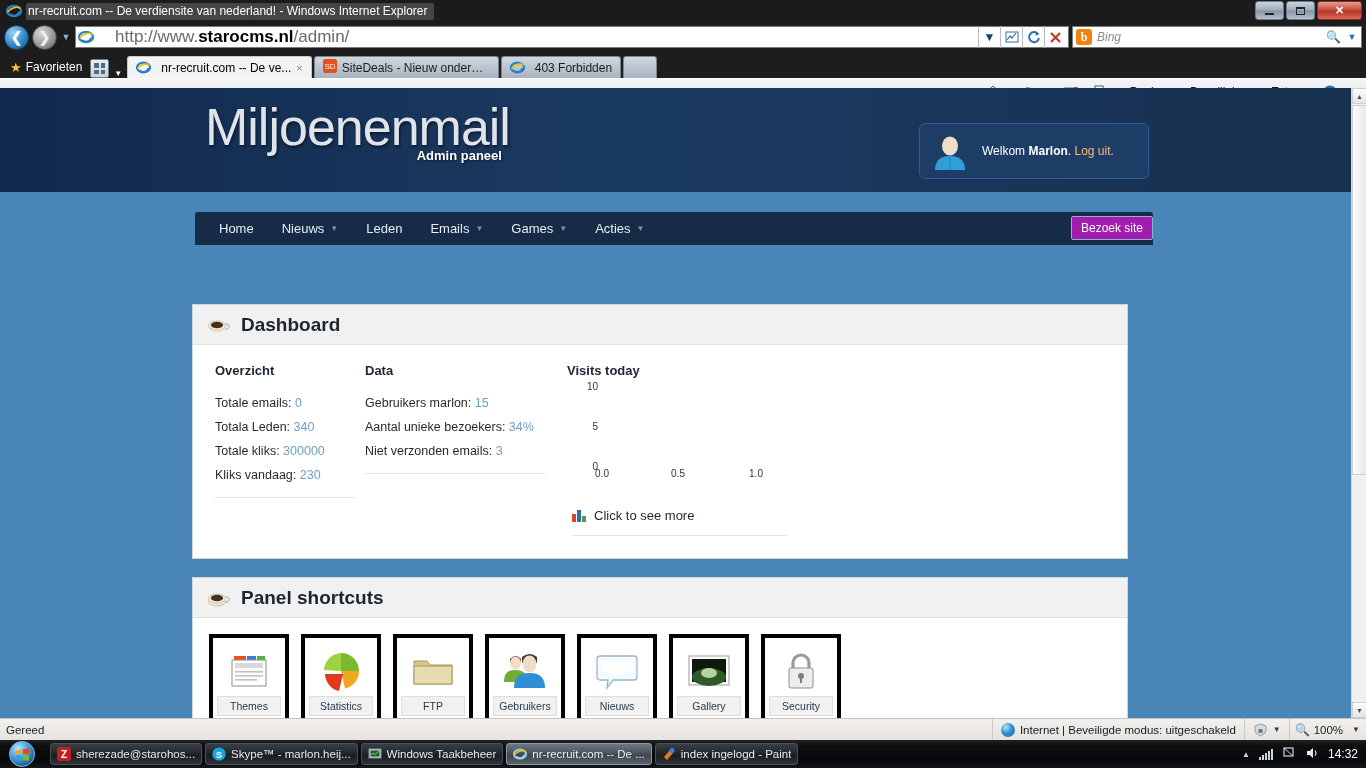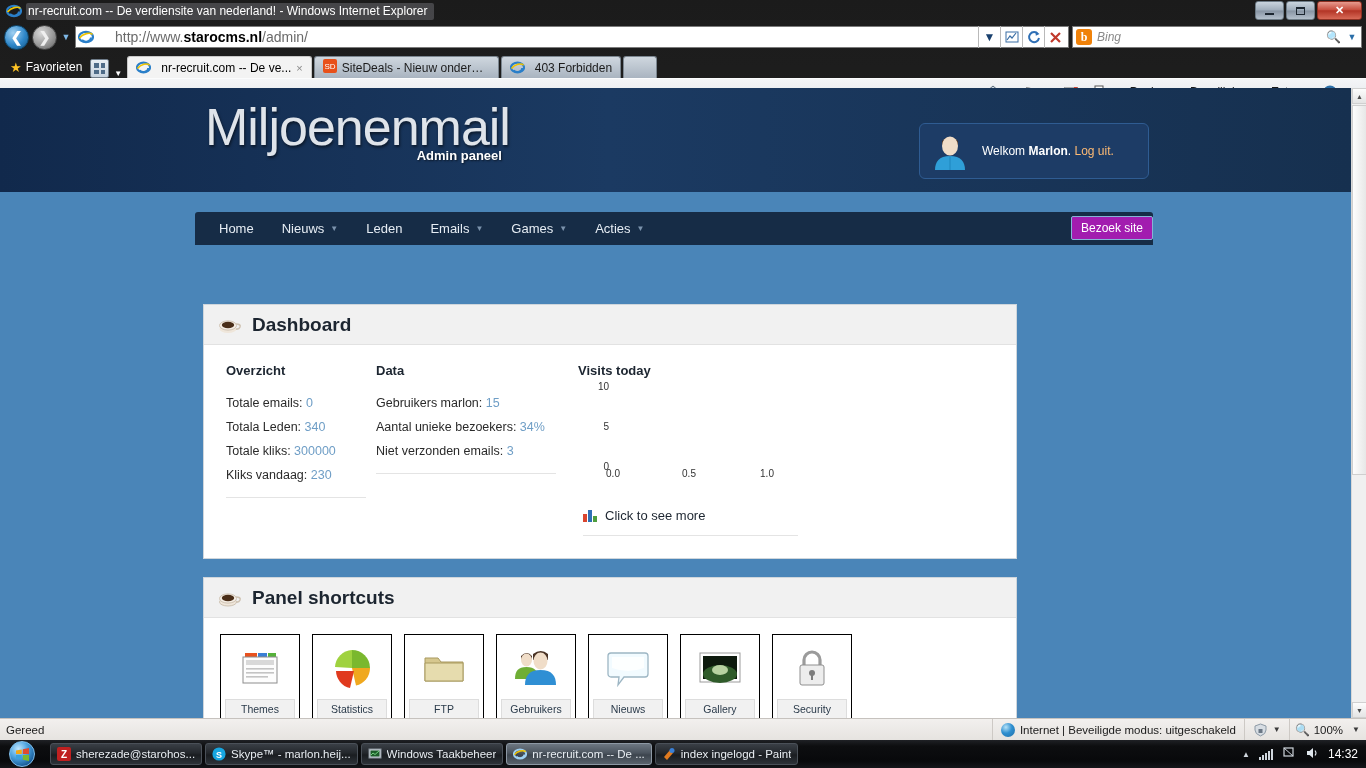--- a/index.html
+++ b/index.html
@@ -37,21 +37,21 @@
   .nav-circle { width: 25px; height: 25px; border-radius: 50%;
     background: radial-gradient(circle at 35% 30%, #9fd0f2 0%, #2f87c9 55%, #14537f 100%);
     border: 1px solid #0f4a72; display:flex; align-items:center; justify-content:center;
     color: #fff; font-size: 14px; font-weight: bold; }
   .nav-circle.fwd { background: radial-gradient(circle at 35% 30%, #d8d8d8 0%, #9a9a9a 55%, #5e5e5e 100%);
     border-color: #4a4a4a; color:#efefef; }
   .nav-drop { color: #7fb8e6; font-size: 9px; width: 12px; text-align: center; }
   .addr-box { flex: 1; height: 22px; background: #ffffff; border: 1px solid #7a7a7a;
     display: flex; align-items: center; padding: 0 2px; gap: 4px; }
   .addr-box .favicon { width: 16px; height: 16px; flex: 0 0 16px; }
-  .addr-url { font-size: 14px; color: #6a6a6a; flex: 1; white-space: nowrap; overflow: hidden; padding-left: 17px; }
+  .addr-url { font-size: 17px; color: #6a6a6a; flex: 1; white-space: nowrap; overflow: hidden; padding-left: 17px; }
   .addr-url b { color: #000; font-weight: bold; }
   .addr-btns { display: flex; align-items: center; height: 22px; }
   .addr-btn { width: 22px; height: 22px; display:flex; align-items:center; justify-content:center;
     border-left: 1px solid #b9b9b9; font-size: 12px; color: #19406e; background: transparent; }
   .search-box { width: 290px; height: 22px; background: #ffffff; border: 1px solid #7a7a7a;
     display: flex; align-items: center; padding: 0 3px; gap: 5px; }
   .search-box .slabel { flex: 1; font-size: 12px; color: #8a8a8a; font-style: italic; }
   .bing-b { width: 16px; height: 16px; background: #f0820a; border-radius: 3px; color: #fff;
     font-size: 12px; font-weight: bold; line-height: 16px; text-align: center;
     font-family: "Liberation Serif", serif; }
@@ -106,21 +106,21 @@
   .band { height: 112px; background: #4a85b8; position: relative; }
   .navbar { position: absolute; left: 195px; top: 20px; width: 958px; height: 33px;
     background: #162c46; border-radius: 3px 3px 0 0; display: flex; align-items: center;
     padding-left: 10px; }
   .navitem { display: flex; align-items: center; gap: 6px; padding: 0 14px; height: 16px;
     color: #e6edf4; font-size: 13px; }
   .navcaret { font-size: 8px; color: #7b93ac; }
   .visit-btn { position: absolute; right: 0px; top: 4px; background: #a21caf;
     border: 1px solid #86b3d6; color: #ffffff; font-size: 12px; padding: 4px 9px; border-radius: 2px; }
 
-  .content { position: absolute; left: 203px; top: 216px; width: 814px; }
+  .content { position: absolute; left: 192px; top: 216px; width: 936px; }
   .panel { background: #ffffff; border: 1px solid #cfd6dc; margin-bottom: 18px; }
   .panel-head { background: #f1f1f1; height: 40px; display: flex; align-items: center;
     gap: 10px; padding-left: 14px; border-bottom: 1px solid #e2e2e2; }
   .panel-head .ptitle { font-size: 19px; font-weight: bold; color: #1c2530; }
   .coffee { width: 24px; height: 18px; position: relative; }
 
   .dash-body { padding: 18px 22px 22px 22px; display: flex; gap: 0; }
   .col { width: 150px; padding-right: 10px; }
   .col.wide { width: 190px; }
   .col h4 { font-size: 13px; font-weight: bold; color: #1c2530; margin-bottom: 13px; }
@@ -136,21 +136,21 @@
     transform: translateY(-50%); white-space: nowrap; }
   .ytick-wrap { position: absolute; left: 30px; top: 0; width: 180px; height: 80px; }
   .xtick { position: absolute; top: 82px; font-size: 10px; color: #333; transform: translateX(-50%); }
   .see-more { display: flex; align-items: center; gap: 7px; margin-top: 22px; margin-left: 5px;
     font-size: 13px; color: #1c2530; }
   .see-more .barsicon { width: 15px; height: 13px; display: flex; align-items: flex-end; gap: 1px; }
   .see-more .barsicon i { display: block; width: 4px; }
   .chart-rule { border-top: 1px solid #e4e4e4; margin-top: 12px; margin-left: 5px; width: 215px; }
 
   .shortcuts { padding: 16px 16px 20px 16px; display: flex; gap: 12px; }
-  .sc { width: 80px; height: 90px; border: 1px solid #000000; background: #ffffff;
+  .sc { width: 80px; height: 90px; border: 4px solid #000000; background: #ffffff;
     display: flex; flex-direction: column; align-items: center; justify-content: space-between;
     padding: 9px 4px 4px 4px; }
   .sc .scicon { width: 48px; height: 48px; display: flex; align-items: center; justify-content: center; }
   .sc .sclabel { width: 100%; background: #f1f1f1; border: 1px solid #ddd; font-size: 10.5px;
     color: #2a3a4a; text-align: center; padding: 3px 0; }
 
   
   .pg-scroll { position: absolute; right: 0; top: 88px; width: 15px; height: 630px;
     background: #f0f0f0; border-left: 1px solid #d8d8d8; }
   .pg-arrow { width: 15px; height: 16px; background: linear-gradient(to bottom,#fdfdfd,#e4e4e4);

